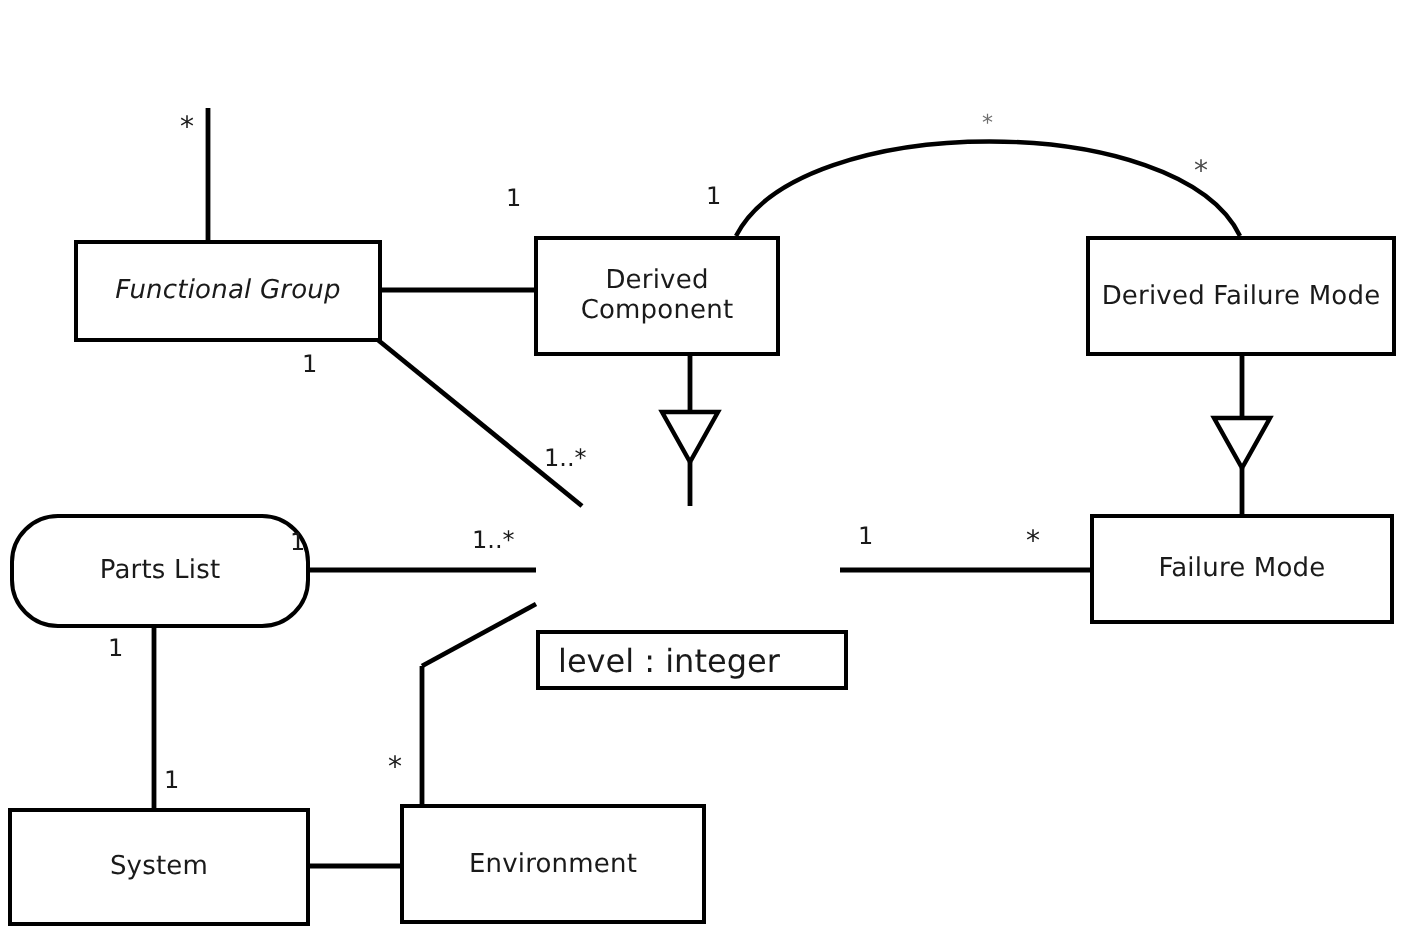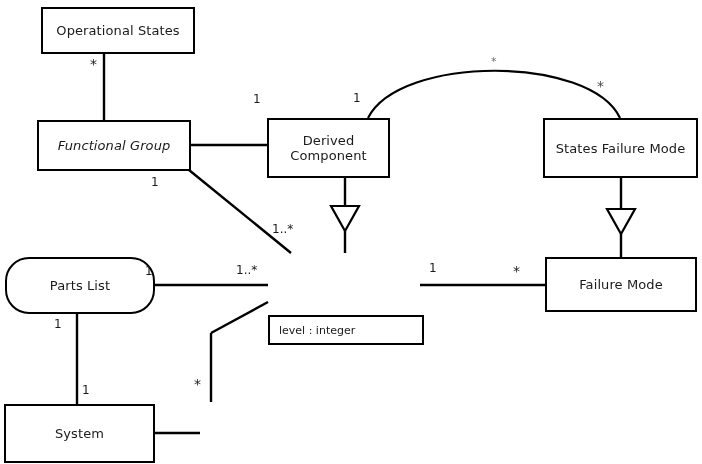--- a/index.html
+++ b/index.html
@@ -49,21 +49,21 @@
     z-index: 3;
   }
   .uml-attr-box .attr-text {
     display: flex;
     align-items: center;
     justify-content: flex-start;
     width: 100%;
     height: 100%;
     padding-left: 9px;
     box-sizing: border-box;
-    font-size: 11px;
+    font-size: 16px;
     color: #1a1a1a;
     user-select: none;
   }
   .mult {
     position: absolute;
     font-size: 12px;
     color: #1a1a1a;
     z-index: 4;
     white-space: nowrap;
     user-select: none;
@@ -101,53 +101,53 @@
     <line x1="77" y1="314" x2="77" y2="404" stroke="#000000" stroke-width="2.4"></line>
 
     <line x1="420" y1="285" x2="545" y2="285" stroke="#000000" stroke-width="2.4"></line>
 
     <line x1="155" y1="433" x2="200" y2="433" stroke="#000000" stroke-width="2.4"></line>
 
     <line x1="211" y1="402" x2="211" y2="333" stroke="#000000" stroke-width="2.4"></line>
     <line x1="211" y1="333" x2="268" y2="302" stroke="#000000" stroke-width="2.4"></line>
   </svg>
 
-  <div class="uml-class" style="left:41px; top:7px; width:154px; height:47px;">
-    <div class="class-name">Operational States</div>
-  </div>
 
   <div class="uml-class" style="left:37px; top:120px; width:154px; height:51px;font-style:italic;">
     <div class="class-name">Functional Group</div>
   </div>
 
   <div class="uml-class" style="left:267px; top:118px; width:123px; height:60px;">
     <div class="class-name">Derived Component</div>
   </div>
 
   <div class="uml-class" style="left:543px; top:118px; width:155px; height:60px;">
-    <div class="class-name">States Failure Mode</div>
+    <div class="class-name">Derived Failure Mode</div>
   </div>
 
   <div class="uml-class" style="left:5px; top:257px; width:150px; height:57px;border-radius:24px;">
     <div class="class-name">Parts List</div>
   </div>
 
 
   <div class="uml-attr-box" style="left:268px; top:315px; width:156px; height:30px;">
     <div class="attr-text">level : integer</div>
   </div>
 
   <div class="uml-class" style="left:545px; top:257px; width:152px; height:55px;">
     <div class="class-name">Failure Mode</div>
   </div>
 
   <div class="uml-class" style="left:4px; top:404px; width:151px; height:59px;">
     <div class="class-name">System</div>
   </div>
 
+  <div class="uml-class" style="left:200px; top:402px; width:153px; height:60px;">
+    <div class="class-name">Environment</div>
+  </div>
 
   <div class="mult star" style="left:90px; top:57px;">*</div>
 
   <div class="mult" style="left:253px; top:93px;">1</div>
 
   <div class="mult" style="left:151px; top:176px;">1</div>
 
   <div class="mult" style="left:272px; top:223px;">1..*</div>
 
   <div class="mult" style="left:353px; top:92px;">1</div>

